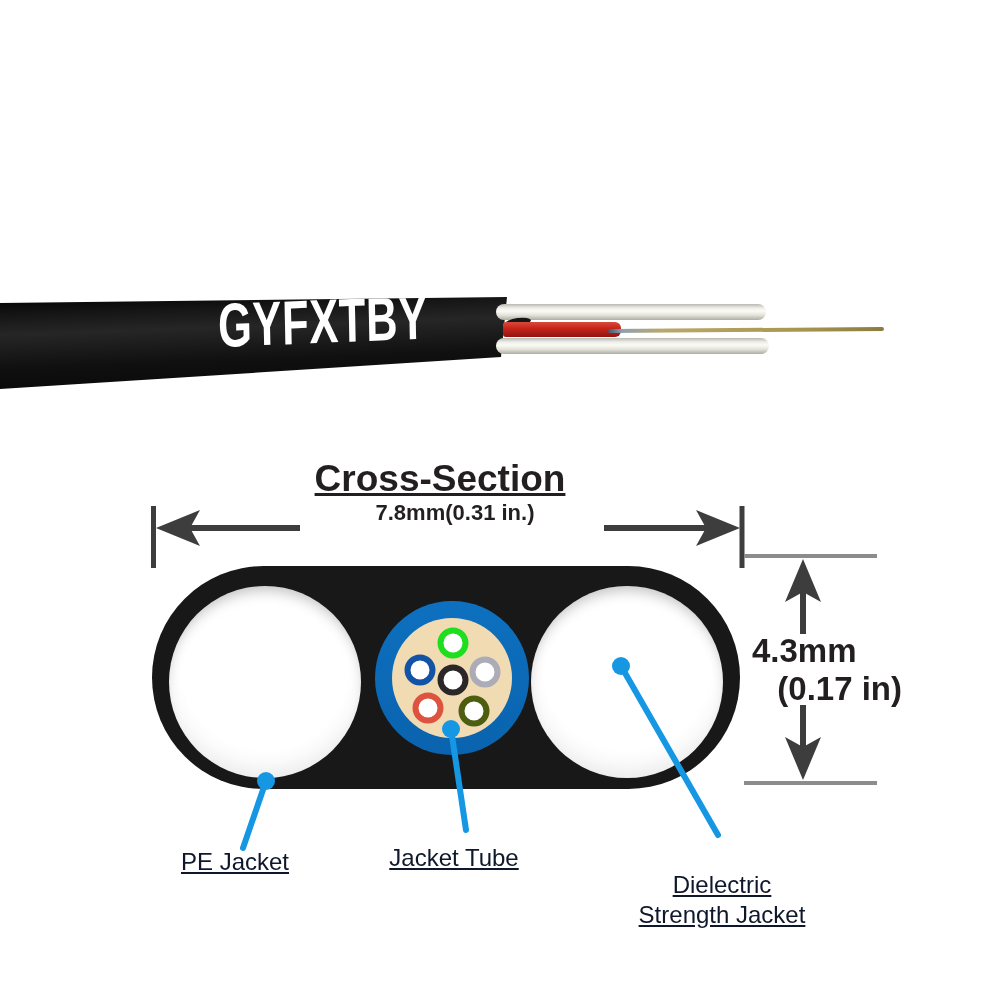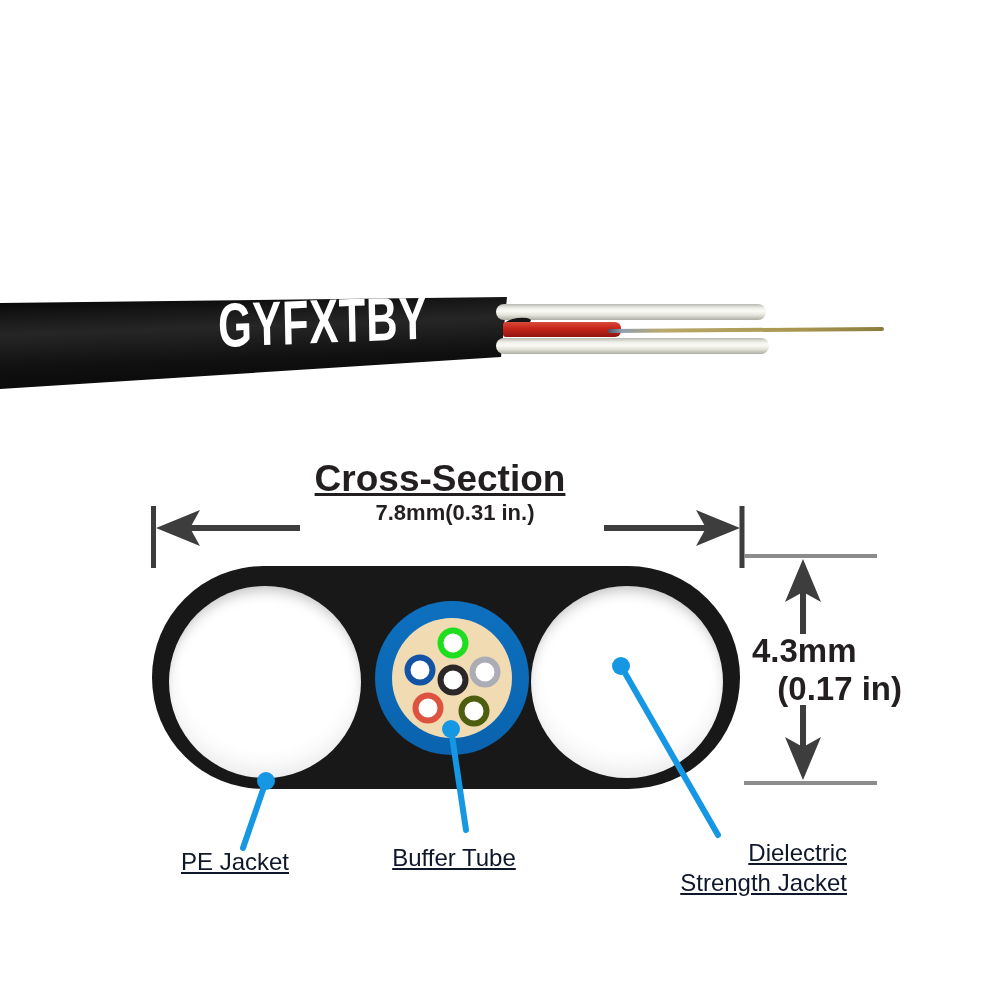--- a/index.html
+++ b/index.html
@@ -61,21 +61,21 @@
     background:var(--gel-tan,#f1dbb3);
   }
   .fiber{
     position:absolute;width:31px;height:31px;border-radius:50%;border:6px solid #000;
     background:#ffffff;box-sizing:border-box;transform:translate(-50%,-50%);
   }
   
   .callout-label{position:absolute;text-align:center;font-size:24px;line-height:30px;color:#0f172a;text-decoration:underline;}
   .lbl-pe{left:135px;top:847px;width:200px;}
   .lbl-gel{left:354px;top:843px;width:200px;}
-  .lbl-str{left:597px;top:838px;width:250px;text-align:right;}
+  .lbl-str{left:597px;top:870px;width:250px;}
   .overlay{position:absolute;left:0;top:0;pointer-events:none;}
 </style>
 </head>
 <body>
 
 <div class="canvas">
 
   <div class="cable">
     <div class="jacket">
       <div class="jacket-label">GYFXTBY</div>
@@ -126,20 +126,20 @@
     <line x1="451" y1="729" x2="466" y2="830" style="stroke:var(--callout-accent);stroke-width:6;stroke-linecap:round"></line>
     <circle cx="451" cy="729" r="9" style="fill:var(--callout-accent)"></circle>
     <line x1="621" y1="666" x2="718" y2="835" style="stroke:var(--callout-accent);stroke-width:6;stroke-linecap:round"></line>
     <circle cx="621" cy="666" r="9" style="fill:var(--callout-accent)"></circle>
   </svg>
 
   <div class="callout-label lbl-pe">
     <span>PE Jacket</span>
   </div>
   <div class="callout-label lbl-gel">
-    <div>Buffer Tube</div>
+    <div>Jacket Tube</div>
   </div>
   <div class="callout-label lbl-str">
     <div>Dielectric</div>
     <div>Strength Jacket</div>
   </div>
 
 </div>
 
 </body></html>

